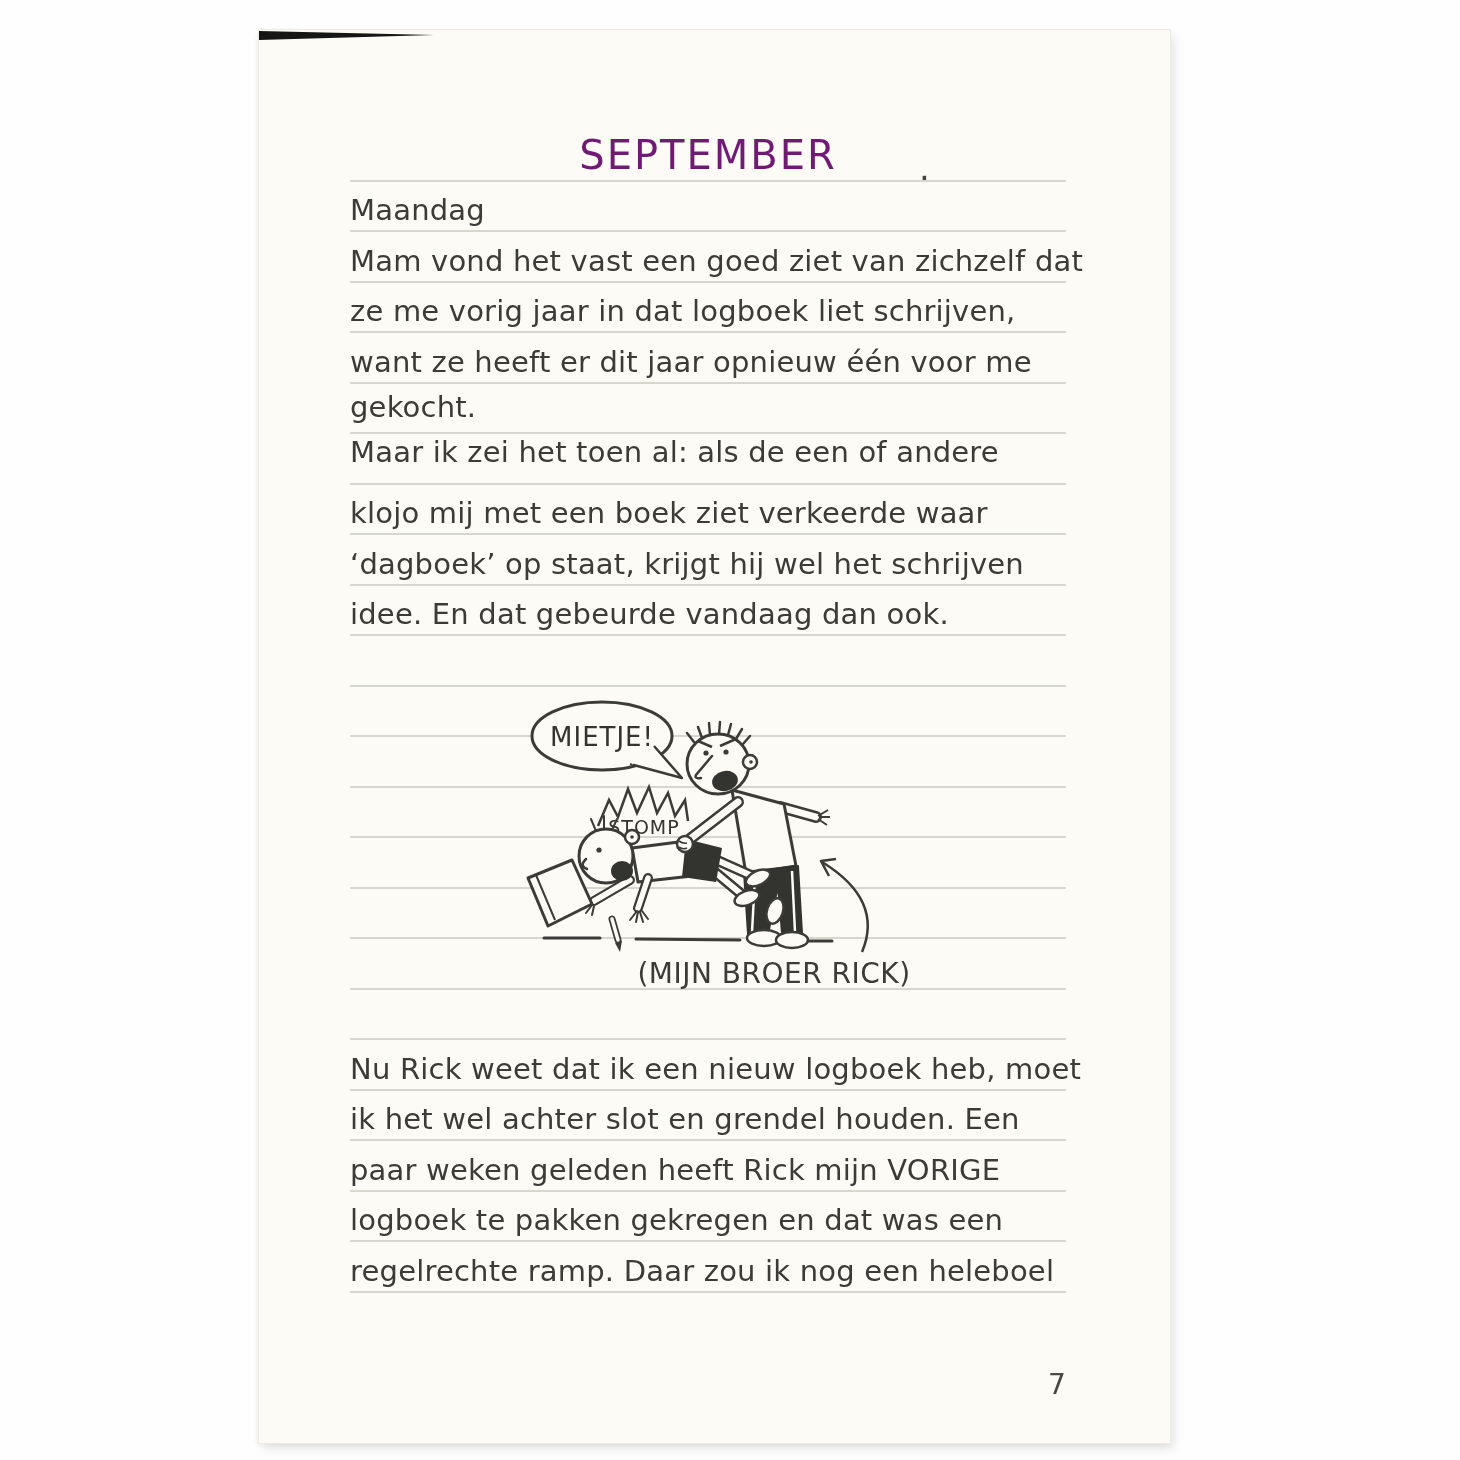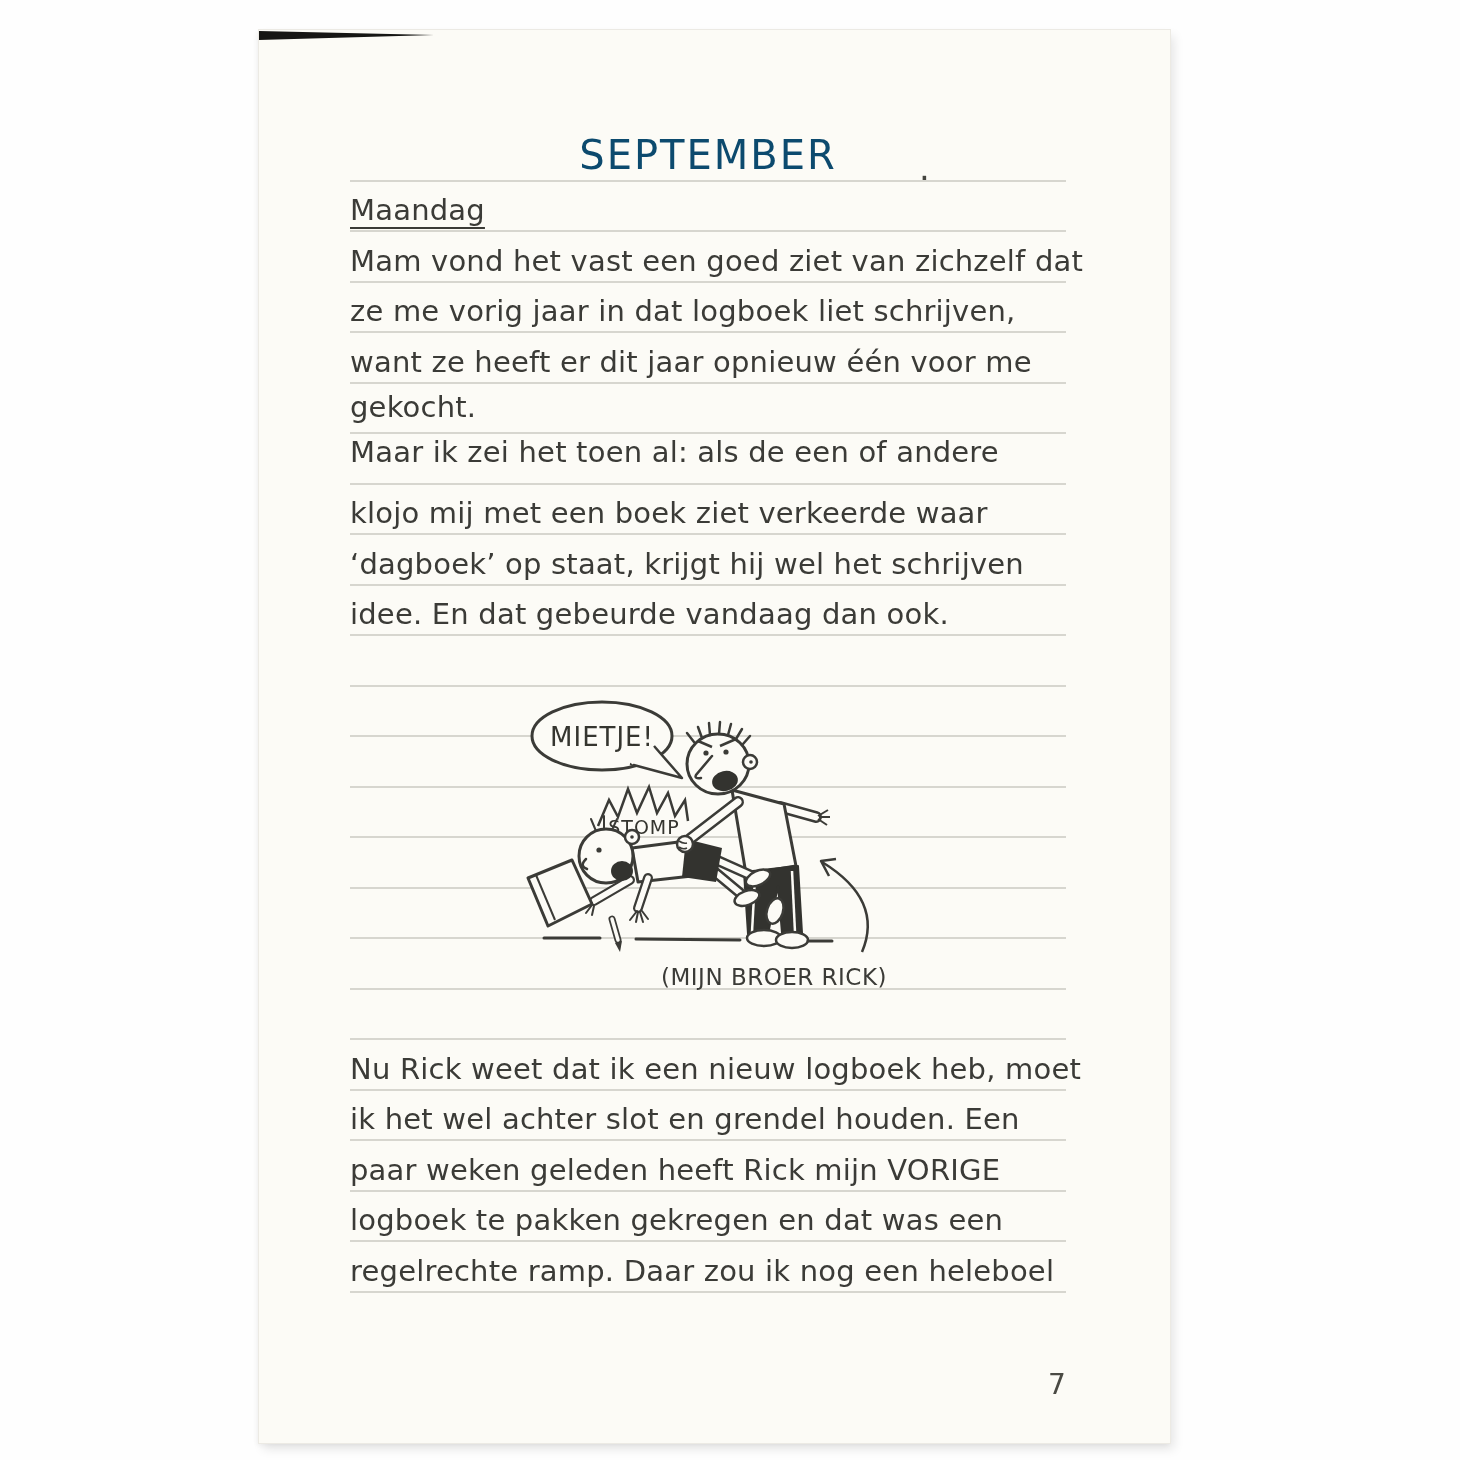--- a/index.html
+++ b/index.html
@@ -28,34 +28,33 @@
     position:absolute;left:91px;width:716px;height:48px;
     display:flex;align-items:flex-end;
     font-size:29px;line-height:34px;letter-spacing:0.2px;
     padding-bottom:3px;box-sizing:border-box;
     white-space:nowrap;
   }
   .title-line{
     position:absolute;left:91px;top:88px;width:716px;height:62px;
     display:flex;align-items:flex-end;justify-content:center;
     font-size:40px;letter-spacing:2px;padding-bottom:2px;box-sizing:border-box;
-    color:#0c4a6e;
+    color:#701a75;
   }
   .title-dot{
     position:absolute;left:660px;top:118px;font-size:34px;color:#45453f;
   }
   .day{
-    text-decoration:underline;
     text-decoration-thickness:2px;
     text-underline-offset:7px;
   }
   .caption{
     position:absolute;left:345px;top:916px;width:340px;height:44px;
     display:flex;align-items:flex-end;justify-content:center;
-    font-size:23px;letter-spacing:0.5px;white-space:nowrap;
+    font-size:28px;letter-spacing:0.5px;white-space:nowrap;
   }
   .page-number{
     position:absolute;left:768px;top:1338px;width:60px;text-align:center;
     font-size:28px;color:#4a4a44;
   }
   svg.illustration{position:absolute;left:221px;top:660px;}
   svg text{
     font-family:"DejaVu Sans","Liberation Sans",sans-serif;
     fill:#35352f;
   }

